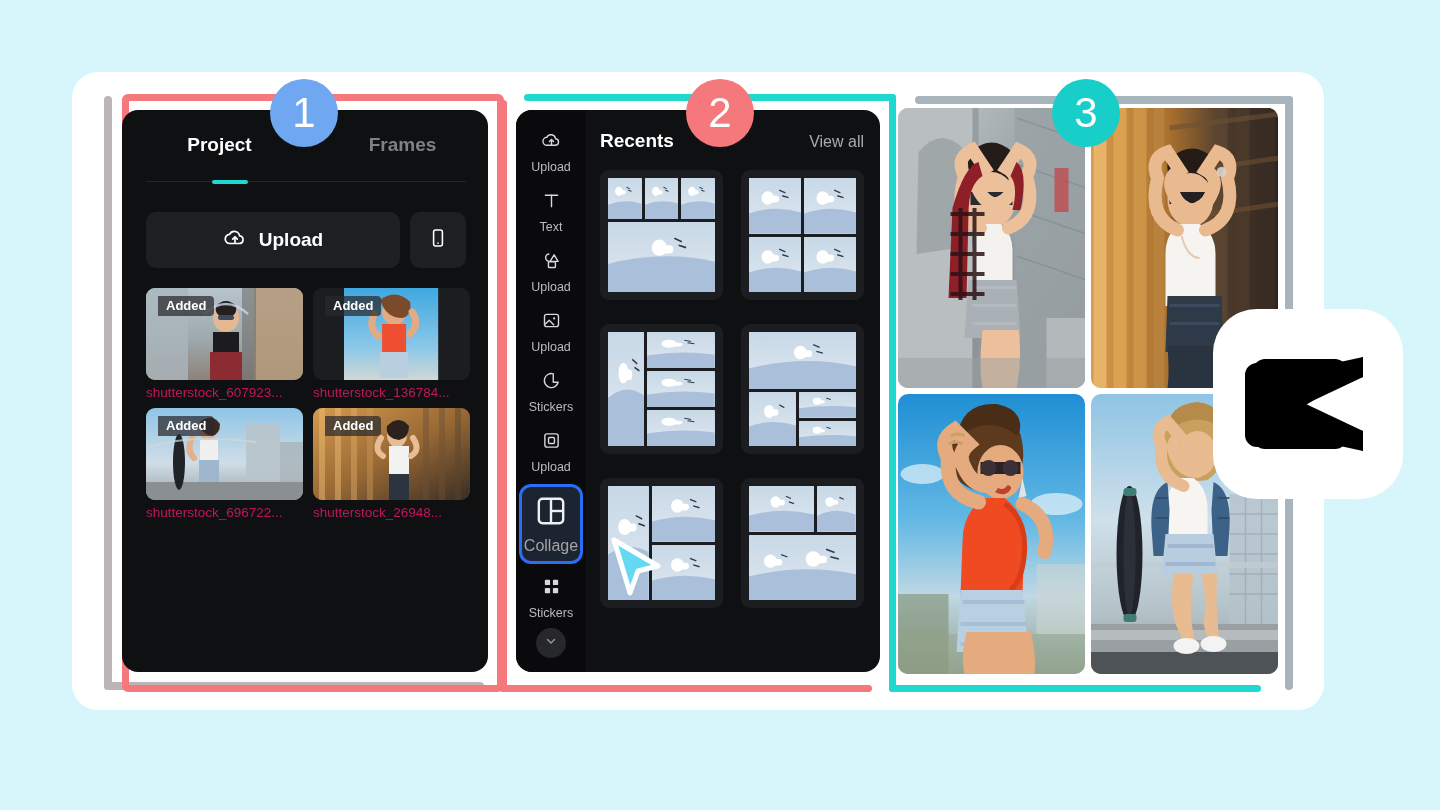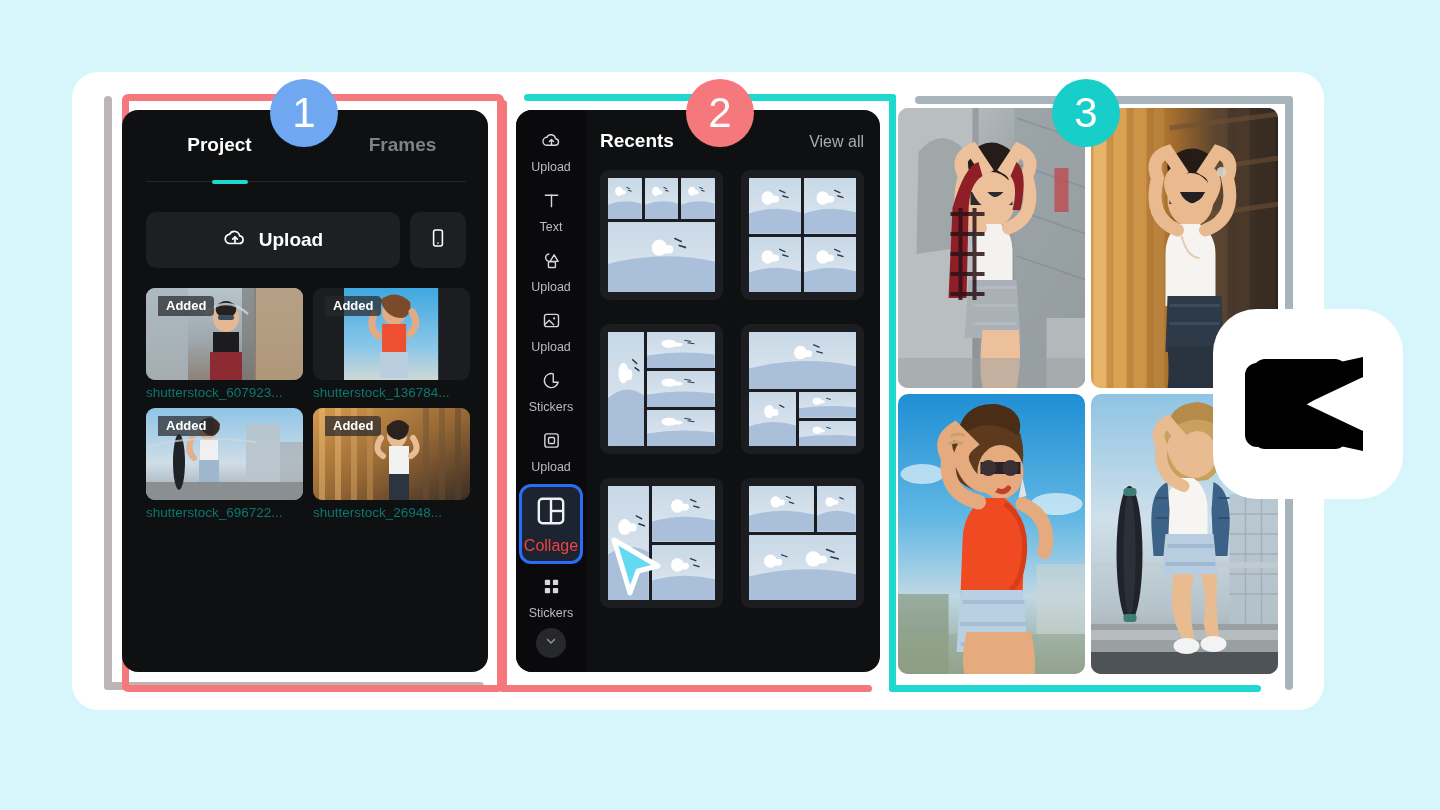--- a/index.html
+++ b/index.html
@@ -124,21 +124,21 @@
     display:flex; align-items:center; justify-content:center;
   }
   .media-thumb .pic { width:100%; height:100%; }
   .media-thumb.narrow .pic { width:60%; height:100%; }
   .added-chip {
     position:absolute; left:12px; top:8px; padding:2px 8px 3px 8px;
     background:rgba(40,40,44,.72); color:#fff;
     font-size:13px; font-weight:700; border-radius:0 4px 4px 0;
   }
   .media-label {
-    margin-top:5px; font-size:13.5px; color:#0f766e;
+    margin-top:5px; font-size:13.5px; color:#be185d;
     white-space:nowrap; overflow:hidden;
   }
 
   
   #panel-collage {
     position:absolute; left:516px; top:110px; width:364px; height:562px;
     background:#0f1012; border-radius:16px; overflow:hidden; display:flex;
   }
   #left-rail {
     width:70px; background:#0a0a0c; padding-top:14px;
@@ -148,21 +148,21 @@
   .rail-item {
     width:62px; margin-bottom:6px; padding:6px 0 4px 0;
     display:flex; flex-direction:column; align-items:center; gap:5px;
     border-radius:12px;
   }
   .rail-label { font-size:12.5px; color:#babcc0; }
   .rail-item.selected {
     background:#1c2331; border:3px solid #2a6ef5;
     padding:7px 0 6px 0; width:64px;
   }
-  .rail-item.selected .rail-label { color:#ef4444; font-size:16px; }
+  .rail-item.selected .rail-label { color:#a3a3a3; font-size:16px; }
   #rail-collapse {
     position:absolute; bottom:14px; width:30px; height:30px;
     border-radius:50%; background:#26282c;
     display:flex; align-items:center; justify-content:center;
   }
   #collage-content { flex:1; padding:20px 16px 12px 14px; }
   #recents-row {
     display:flex; align-items:baseline; justify-content:space-between;
     margin-bottom:18px;
   }

